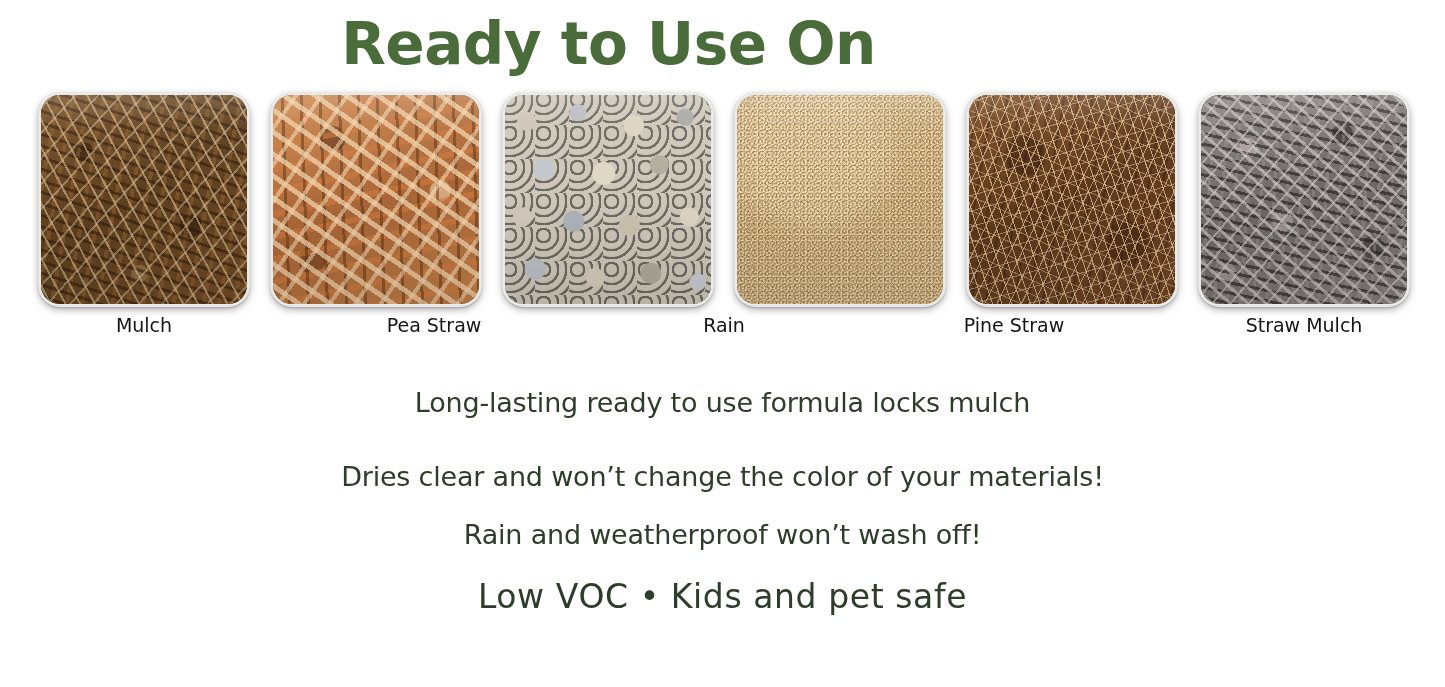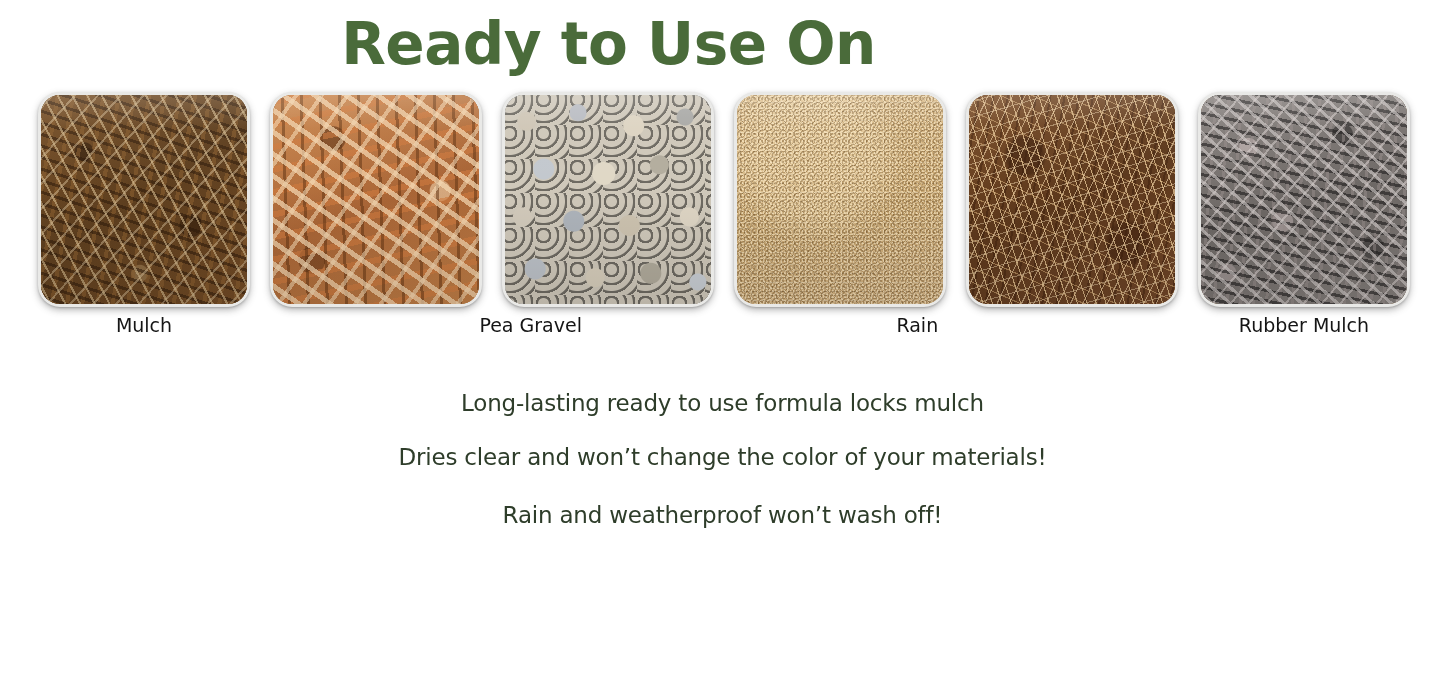--- a/index.html
+++ b/index.html
@@ -202,27 +202,27 @@
   #copy {
     position: absolute;
     top: 382px;
     left: 0;
     width: 1445px;
     text-align: center;
     color: #2e3d2a;
     font-family: "DejaVu Sans", sans-serif;
   }
   .copy-block {
-    font-size: 23px;
+    font-size: 27px;
     line-height: 42px;
     letter-spacing: -0.2px;
     white-space: nowrap;
   }
   #copy-line-1 { margin-top: 0px; }
-  #copy-line-2 { margin-top: 12px; }
+  #copy-line-2 { margin-top: 32px; }
   #copy-line-3 { margin-top: 16px; }
   #copy-line-4 {
     margin-top: 20px;
     font-size: 33px;
     letter-spacing: 0.6px;
   }
   .copy-row { display: block; }
 </style>
 </head>
 <body>
@@ -272,26 +272,28 @@
       <div class="swatch">
         <div class="tex tex-rubbermulch"></div>
         <div class="gloss"></div>
       </div>
     </div>
 
   </div>
 
   <div id="caption-strip">
     <div class="caption">Mulch</div>
-    <div class="caption">Pea Gravel</div>
+    <div class="caption">Pea Straw</div>
     <div class="caption">Rain</div>
-    <div class="caption">Rubber Mulch</div>
+    <div class="caption">Pine Straw</div>
+    <div class="caption">Straw Mulch</div>
   </div>
 
   <div id="copy">
     <div class="copy-block" id="copy-line-1">
       <span class="copy-row">Long-lasting ready to use formula locks mulch</span>
     </div>
     <div class="copy-block" id="copy-line-2">Dries clear and won’t change the color of your materials!</div>
     <div class="copy-block" id="copy-line-3">Rain and weatherproof won’t wash off!</div>
+    <div class="copy-block" id="copy-line-4">Low VOC • Kids and pet safe</div>
   </div>
 
 </div>
 
 </body></html>

